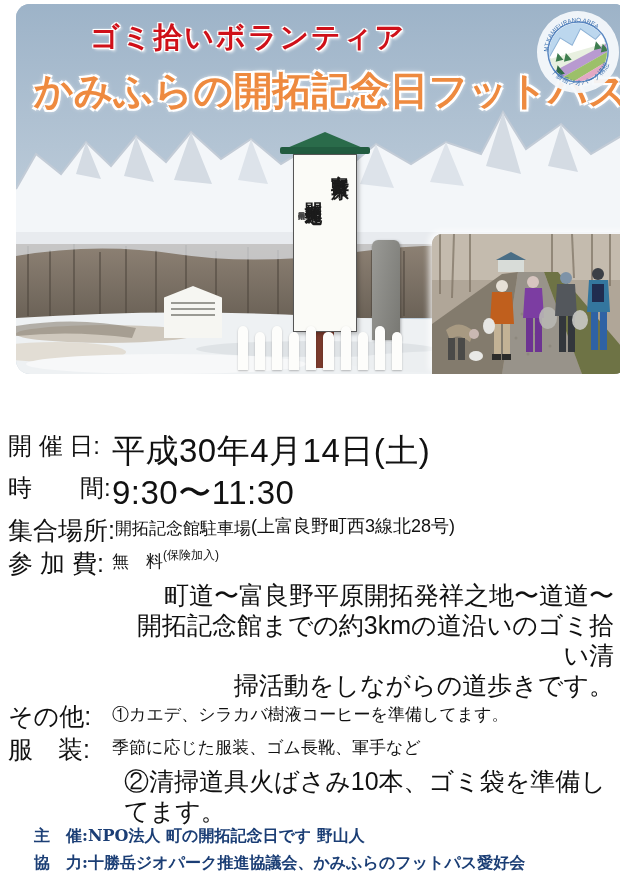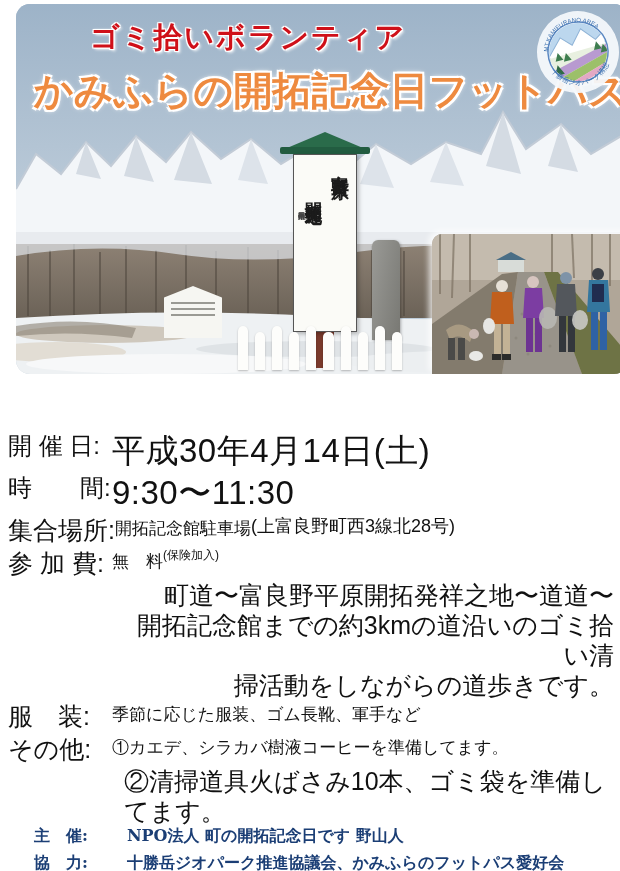--- a/index.html
+++ b/index.html
@@ -73,21 +73,21 @@
   .val-md { font-size:17px; line-height:30px; }
   .note-sm { font-size:18px; }
   .note-b { font-weight:normal; font-size:12px; }
   .cont { padding-left:104px; font-size:25px; line-height:30px;text-align:right; }
   .cont2 { padding-left:116px; font-size:25px; line-height:30px; }
   .lbl-md { flex:0 0 104px; font-size:25px; white-space:pre; }
 
   
   .footer { position:absolute; left:34px; top:822px; font-family:"DejaVu Serif","Liberation Serif",serif;
             color:#1b3e75; font-weight:bold; font-size:16px; line-height:27px; }
-  .footer .frow { display:flex;gap:39px; }
+  .footer .frow { display:flex; }
   .footer .flbl { white-space:pre; }
 </style>
 </head>
 <body>
 
 <div class="flyer">
 
   <div class="photo">
     <svg class="scene" width="612" height="370" viewBox="0 0 612 370">
       <defs>
@@ -290,26 +290,26 @@
     </div>
     <div class="drow">
       <span class="lbl-md">参 加 費:</span>
       <span class="val-md">無　料</span>
       <span class="note-b">(保険加入)</span>
     </div>
     <div class="cont">町道〜富良野平原開拓発祥之地〜道道〜</div>
     <div class="cont">開拓記念館までの約3kmの道沿いのゴミ拾い清</div>
     <div class="cont">掃活動をしながらの道歩きです。</div>
     <div class="drow">
+      <span class="lbl-md">その他:</span>
+      <span class="val-md">①カエデ、シラカバ樹液コーヒーを準備してます。</span>
+    </div>
+    <div class="drow">
       <span class="lbl-md">服　装:</span>
       <span class="val-md">季節に応じた服装、ゴム長靴、軍手など</span>
-    </div>
-    <div class="drow">
-      <span class="lbl-md">その他:</span>
-      <span class="val-md">①カエデ、シラカバ樹液コーヒーを準備してます。</span>
     </div>
     <div class="cont2">②清掃道具火ばさみ10本、ゴミ袋を準備してます。</div>
 
   </div>
 
   <div class="footer">
     <div class="frow">
       <span class="flbl">主　催:</span>
       <span>NPO法人 町の開拓記念日です 野山人</span>
     </div>

